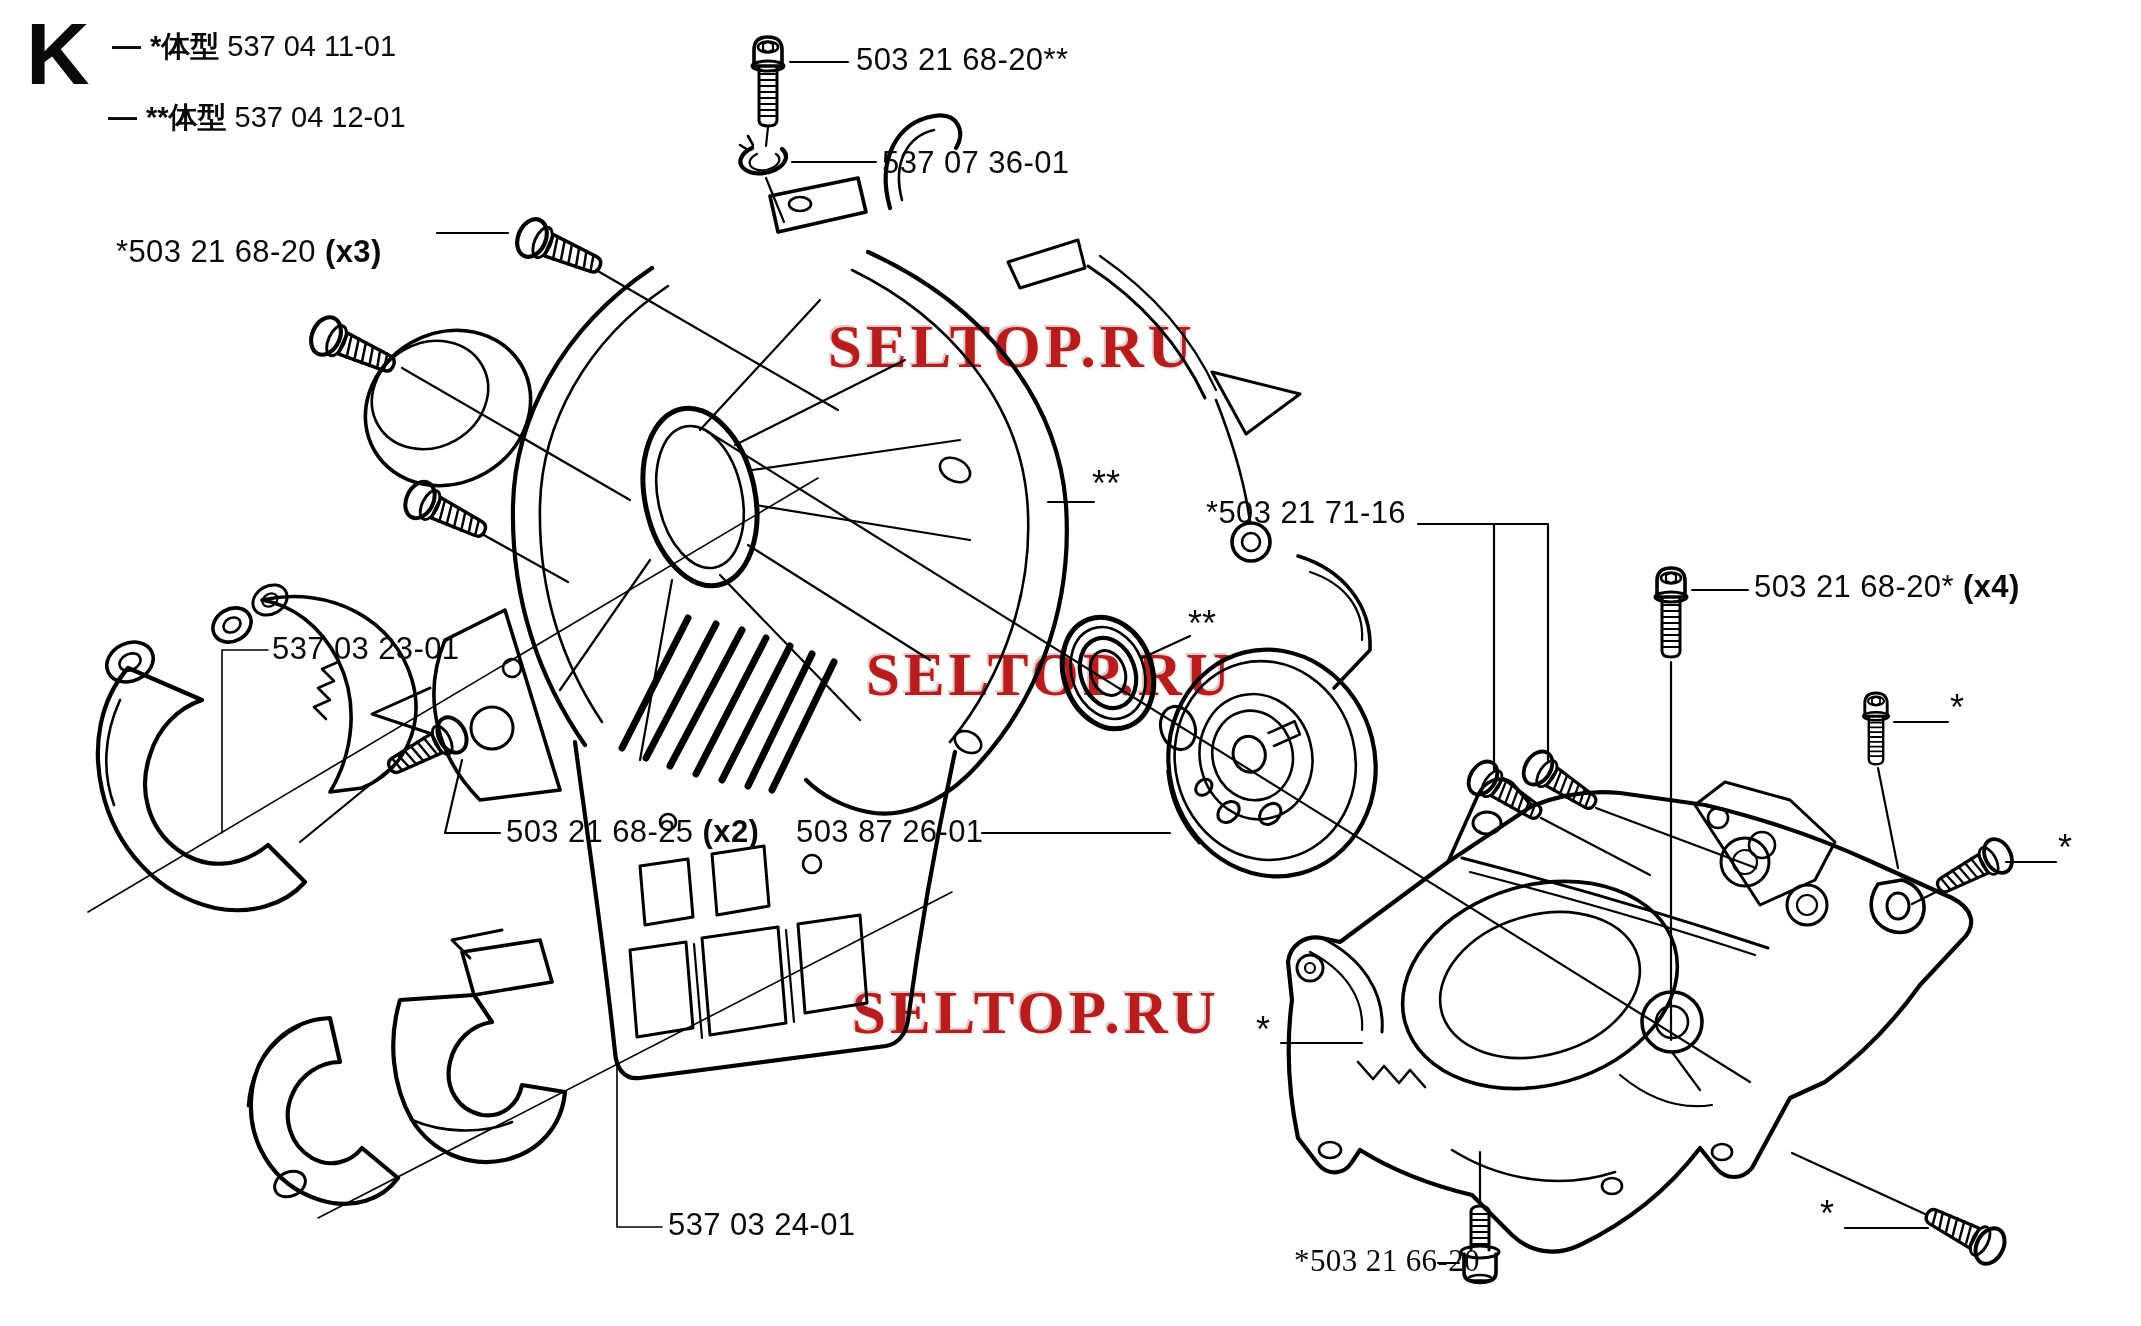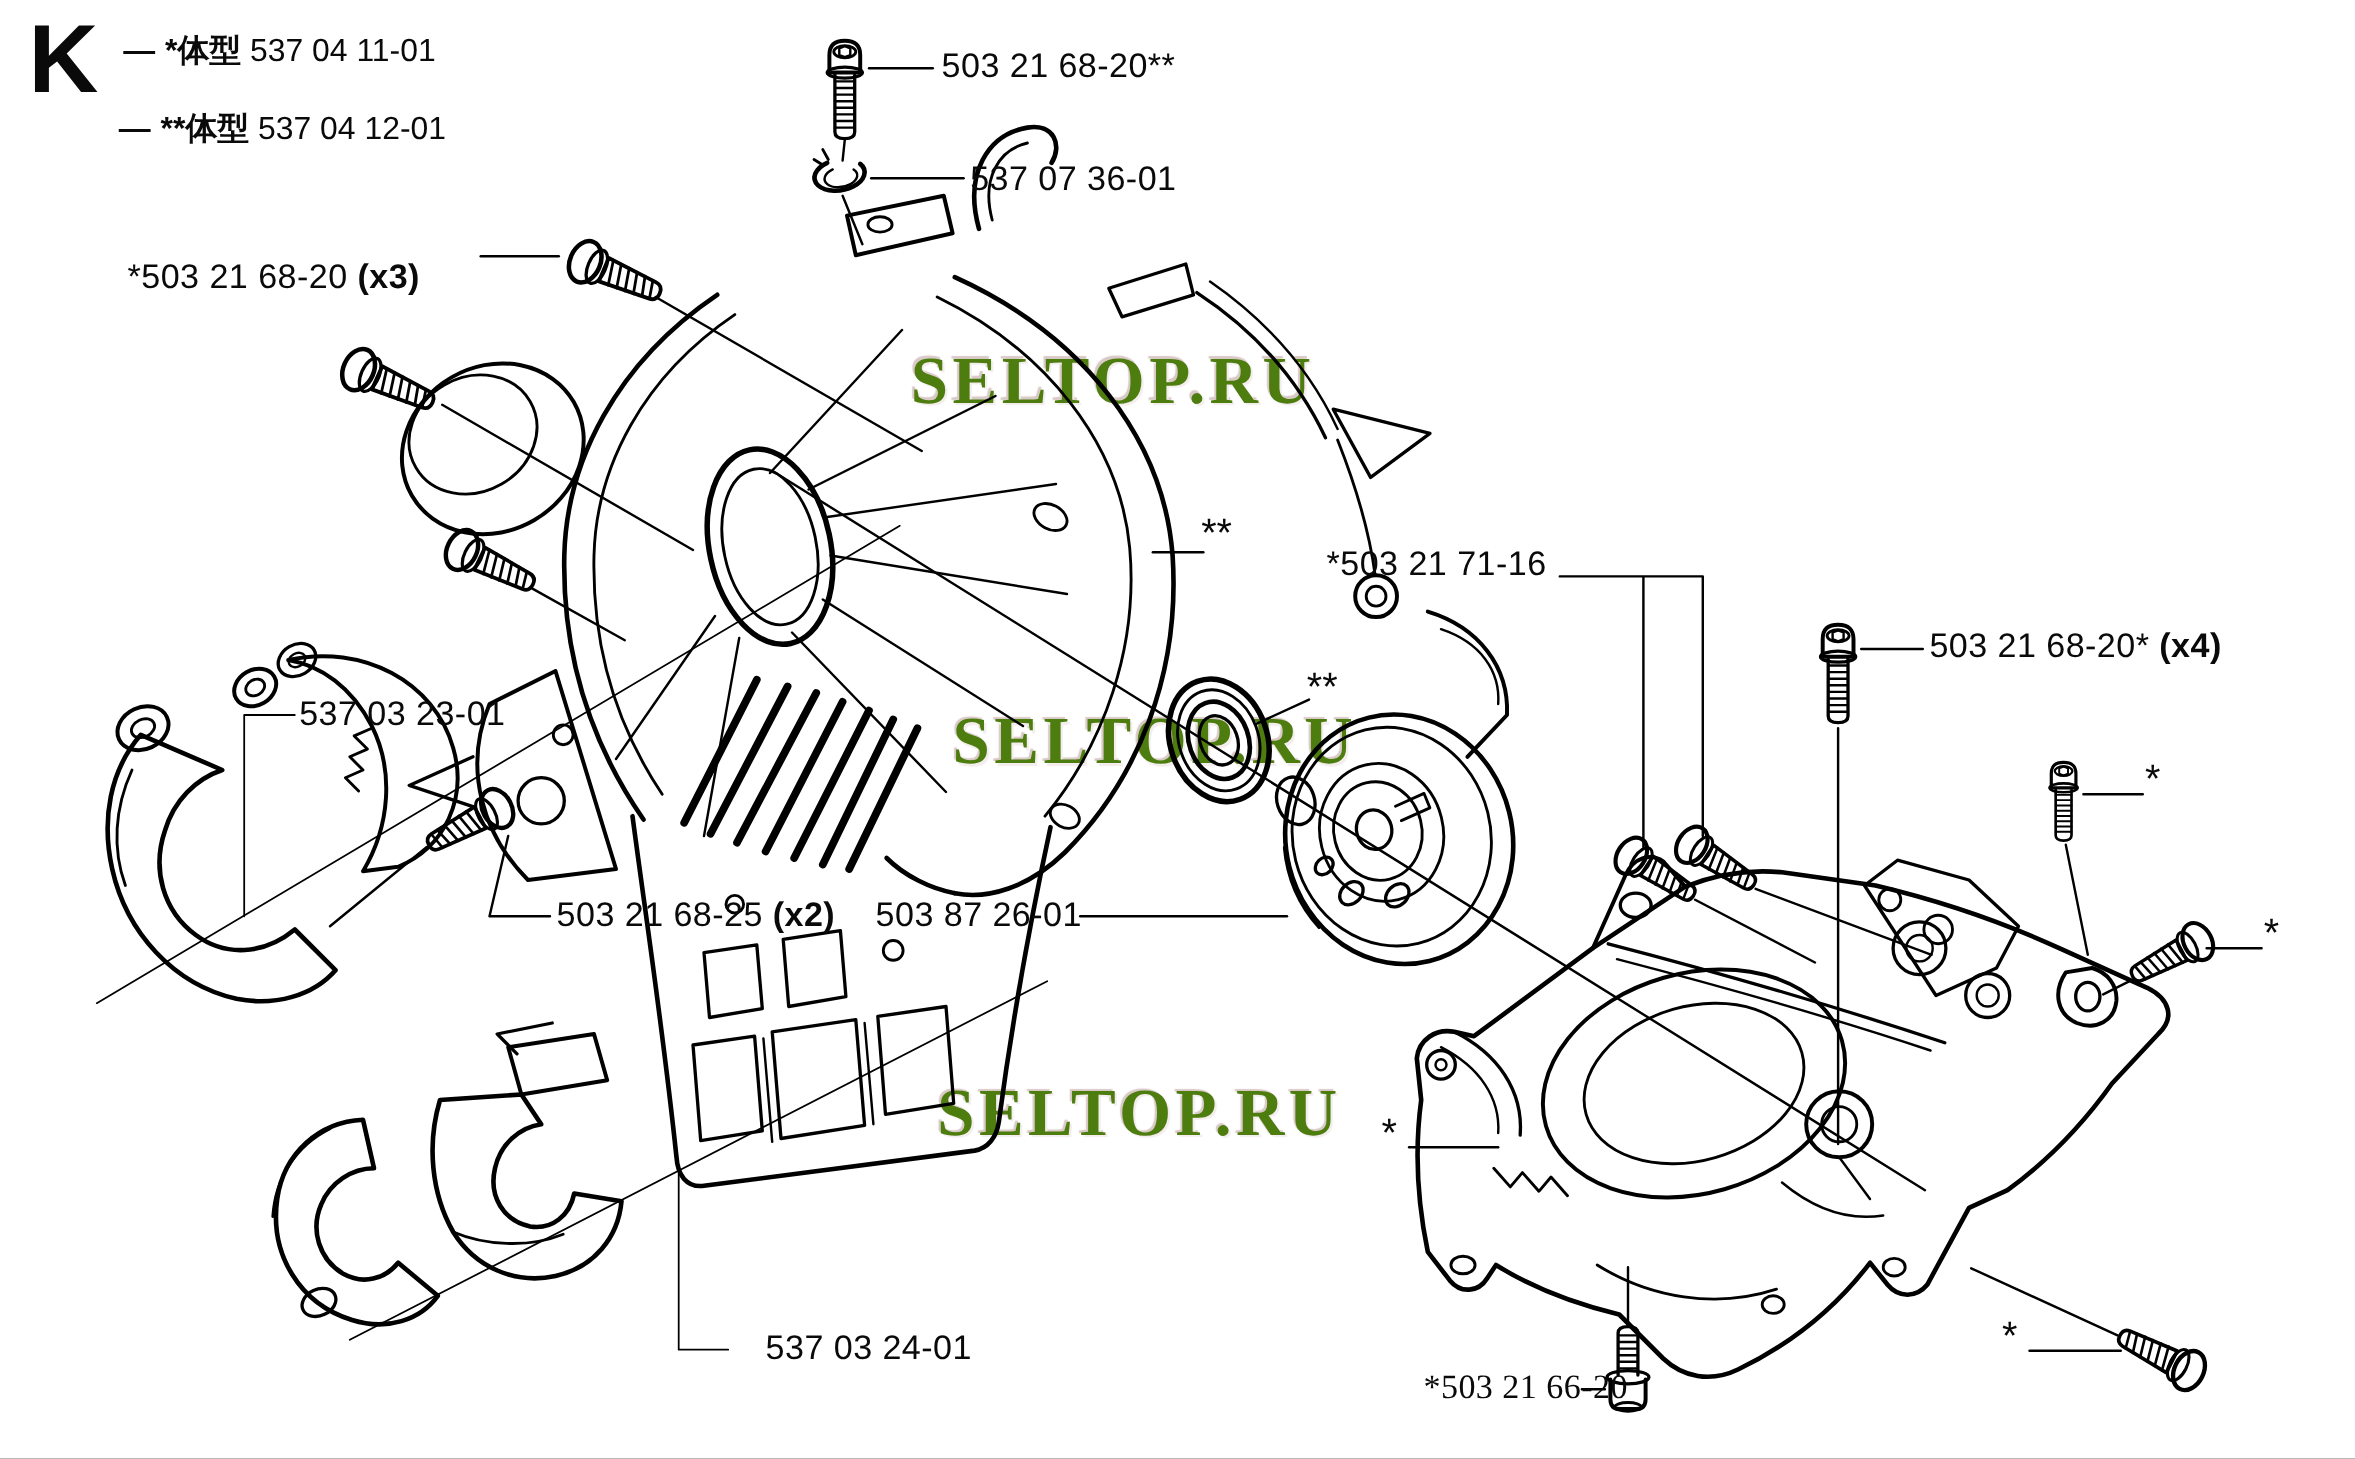--- a/index.html
+++ b/index.html
@@ -36,21 +36,21 @@
   }
   .hdr-line{position:absolute;font-size:29px;line-height:1;white-space:nowrap;}
   .hdr-dash{font-weight:900;margin-right:9px;}
   .hdr-stars{font-weight:bold;}
   .hdr-type{font-weight:bold;}
   .hdr-num{margin-left:8px;}
   .watermark{
     position:absolute;
     font-family:"Liberation Serif", serif;
     font-weight:bold;font-size:61px;letter-spacing:4px;line-height:1;
-    color:#4d7c0f;
+    color:#b91c1c;
     text-shadow:2px 2px 1px #f3edec, -2px -2px 1px #d9c9c6;
     mix-blend-mode:multiply;
     white-space:nowrap;
   }
 </style>
 </head>
 <body>
 
 <div id="canvas">
 
@@ -292,21 +292,21 @@
   </div>
 
   <div class="label" style="left:856px;top:44px;"><span>503 21 68-20**</span></div>
   <div class="label" style="left:882px;top:147px;"><span>537 07 36-01</span></div>
   <div class="label" style="left:116px;top:216px;margin-top:20px;"><span>*503 21 68-20</span><span class="qty">(x3)</span></div>
   <div class="label" style="left:272px;top:633px;"><span>537 03 23-01</span></div>
   <div class="label" style="left:506px;top:816px;"><span>503 21 68-25</span><span class="qty">(x2)</span></div>
   <div class="label" style="left:796px;top:816px;"><span>503 87 26-01</span></div>
   <div class="label" style="left:1206px;top:497px;"><span>*503 21 71-16</span></div>
   <div class="label" style="left:1754px;top:571px;"><span>503 21 68-20*</span><span class="qty">(x4)</span></div>
-  <div class="label" style="left:668px;top:1209px;margin-left:28px;"><span>537 03 24-01</span></div>
+  <div class="label" style="left:668px;top:1209px;"><span>537 03 24-01</span></div>
   <div class="label" style="left:1294px;top:1245px;font-family:Liberation Serif, serif;"><span>*503 21 66-20</span></div>
 
   <div class="marker" style="left:1092px;top:466px;">**</div>
   <div class="marker" style="left:1188px;top:606px;">**</div>
   <div class="marker" style="left:1950px;top:690px;">*</div>
   <div class="marker" style="left:2058px;top:830px;">*</div>
   <div class="marker" style="left:1256px;top:1012px;">*</div>
   <div class="marker" style="left:1820px;top:1196px;">*</div>
 
 </div>

